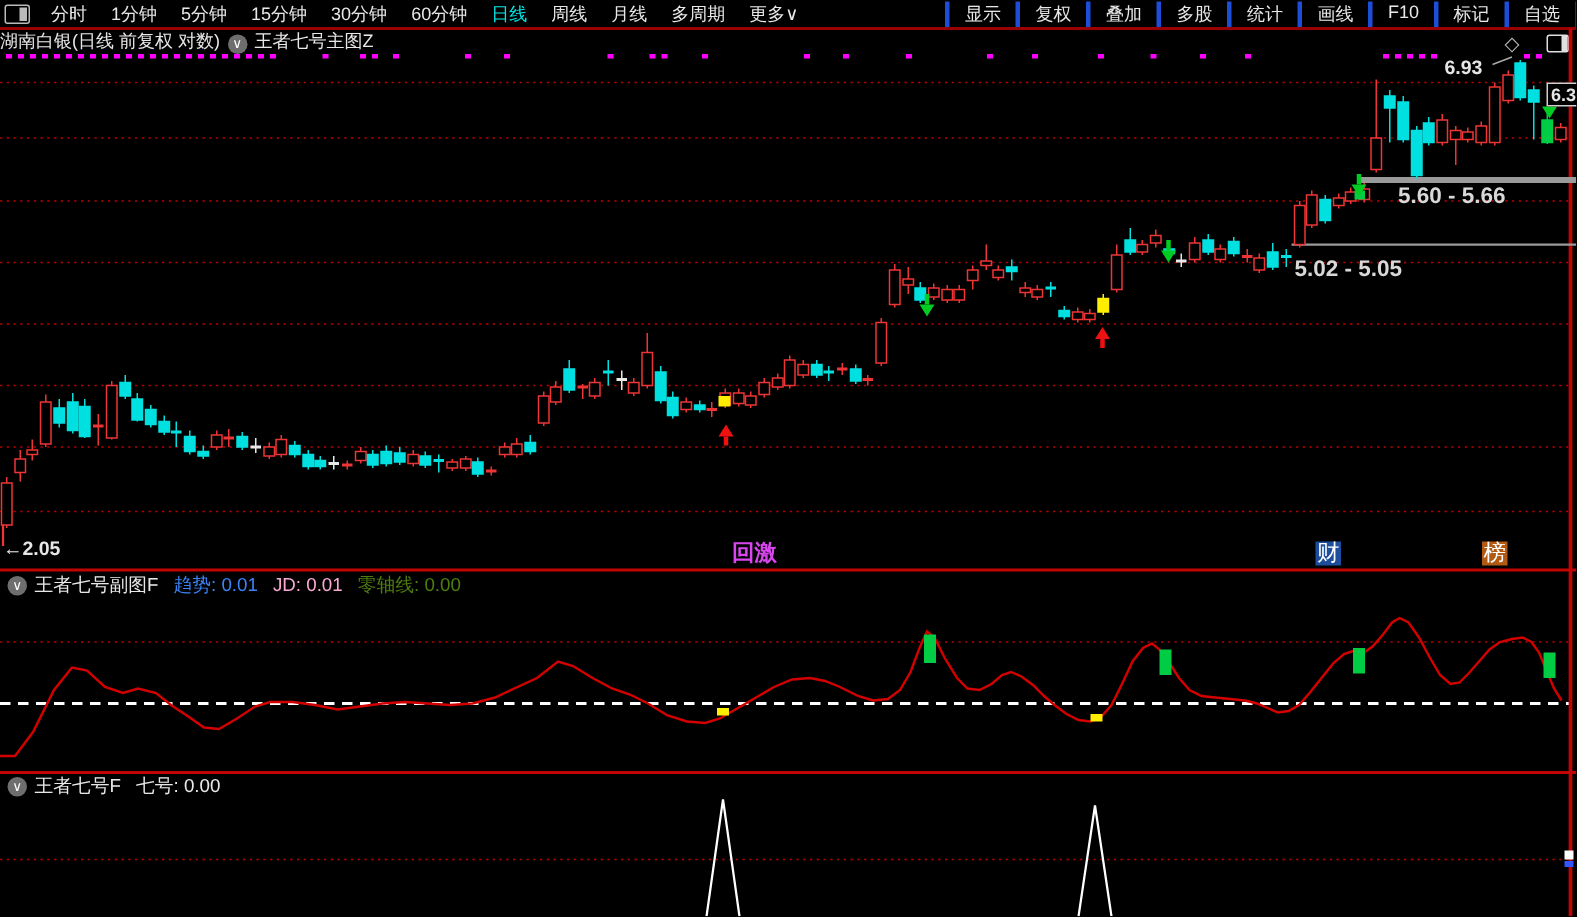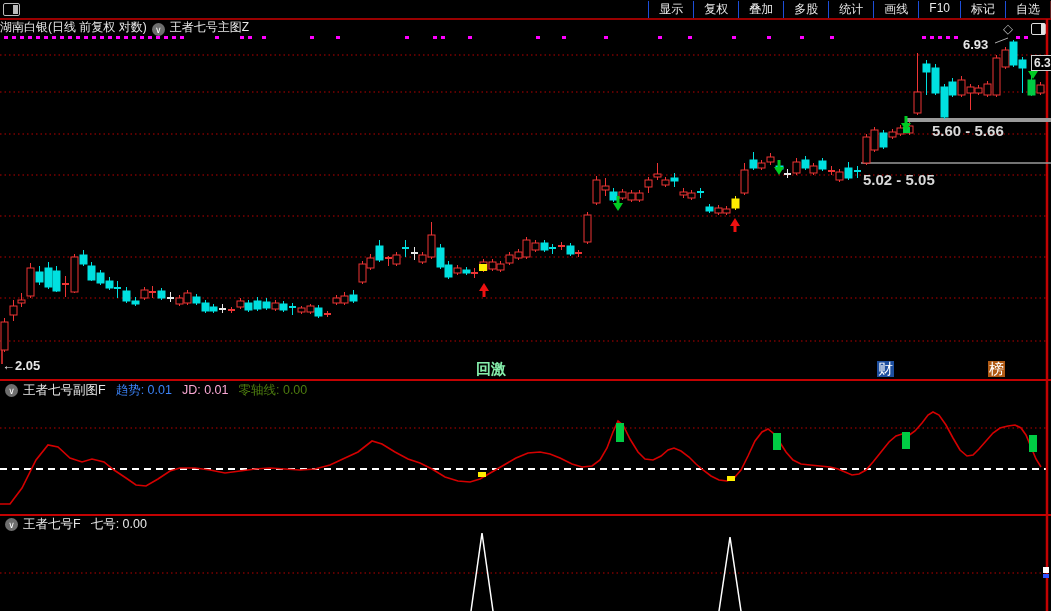--- a/index.html
+++ b/index.html
@@ -8,50 +8,63 @@
   
   .menubar{position:absolute;left:0;top:0;width:1051px;height:18px;background:#000;
            border-bottom:2px solid #9a0000;display:flex;align-items:center;font-size:12px;}
   .appicon{display:inline-block;width:15px;height:11px;border:1px solid #bbb;border-radius:2px;
            margin:0 6px 0 3px;position:relative;}
   .appicon::after{content:"";position:absolute;right:1px;top:1px;bottom:1px;width:5px;background:#bbb;}
   .menu-left{display:flex;gap:0;}
   .mitem{padding:0 8px;color:#e8e8e8;white-space:nowrap;cursor:default;}
   .mitem.active{color:#00e5e5;}
   .menu-right{margin-left:auto;display:flex;}
-  .ritem{padding:0 10px;border-left:1px solid #1d4ed8;white-space:nowrap;color:#e8e8e8;}
+  .ritem{padding:0 10px;border-left:3px solid #1d4ed8;white-space:nowrap;color:#e8e8e8;}
   .ritem:last-child{border-right:1px solid #5a2020;}
   
   .titlebar{position:absolute;left:0;top:20px;height:16px;display:flex;align-items:flex-end;
             font-size:12px;color:#e8e8e8;white-space:nowrap;}
   .chev{display:inline-flex;align-items:center;justify-content:center;width:13px;height:13px;
         border-radius:50%;background:#6e6e6e;color:#fff;font-size:9px;margin:0 5px;}
   .subheader{position:absolute;left:0;height:17px;display:flex;align-items:center;
              font-size:12.5px;white-space:nowrap;}
   .sep{position:absolute;left:0;width:1051px;height:2px;background:#c30202;}
   .plabel{position:absolute;color:#e6e6e6;font-size:13px;white-space:nowrap;font-weight:bold;}
   .plabel.big{font-size:15px;color:#d8d8d8;}
   .plabel.boxed{border:1px solid #cfcfcf;padding:0 2px;font-size:12px;background:#000;}
   .wmark{position:absolute;font-size:15px;line-height:16px;white-space:nowrap;}
-  .wmark.orange-text{color:#86efac;font-weight:bold;}
+  .wmark.orange-text{color:#d946ef;font-weight:bold;margin-left:12px;}
   .wmark.blue-box{background:#1d4e9e;color:#fff;padding:0 1px;}
   .wmark.orange-box{background:#b05a14;color:#fff;padding:0 1px;}
   .icon-diamond{position:absolute;color:#b9b9b9;font-size:13px;}
   .paneicon{position:absolute;width:13px;height:10px;border:1.5px solid #e0e0e0;border-radius:2px;}
   .paneicon::after{content:"";position:absolute;right:0;top:0;bottom:0;width:4px;background:#e0e0e0;}
   svg.overlay{position:absolute;left:0;top:0;}
   .fld{margin-left:10px;}
 </style>
 </head>
 <body>
 
 <div class="screen">
 
   <div class="menubar">
     <span class="appicon"></span>
+    <div class="menu-left">
+        <span class="mitem">分时</span>
+        <span class="mitem">1分钟</span>
+        <span class="mitem">5分钟</span>
+        <span class="mitem">15分钟</span>
+        <span class="mitem">30分钟</span>
+        <span class="mitem">60分钟</span>
+        <span class="mitem active">日线</span>
+        <span class="mitem">周线</span>
+        <span class="mitem">月线</span>
+        <span class="mitem">多周期</span>
+        <span class="mitem">更多∨</span>
+      </div>
     <div class="menu-right">
         <span class="ritem">显示</span>
         <span class="ritem">复权</span>
         <span class="ritem">叠加</span>
         <span class="ritem">多股</span>
         <span class="ritem">统计</span>
         <span class="ritem">画线</span>
         <span class="ritem">F10</span>
         <span class="ritem">标记</span>
         <span class="ritem">自选</span>

